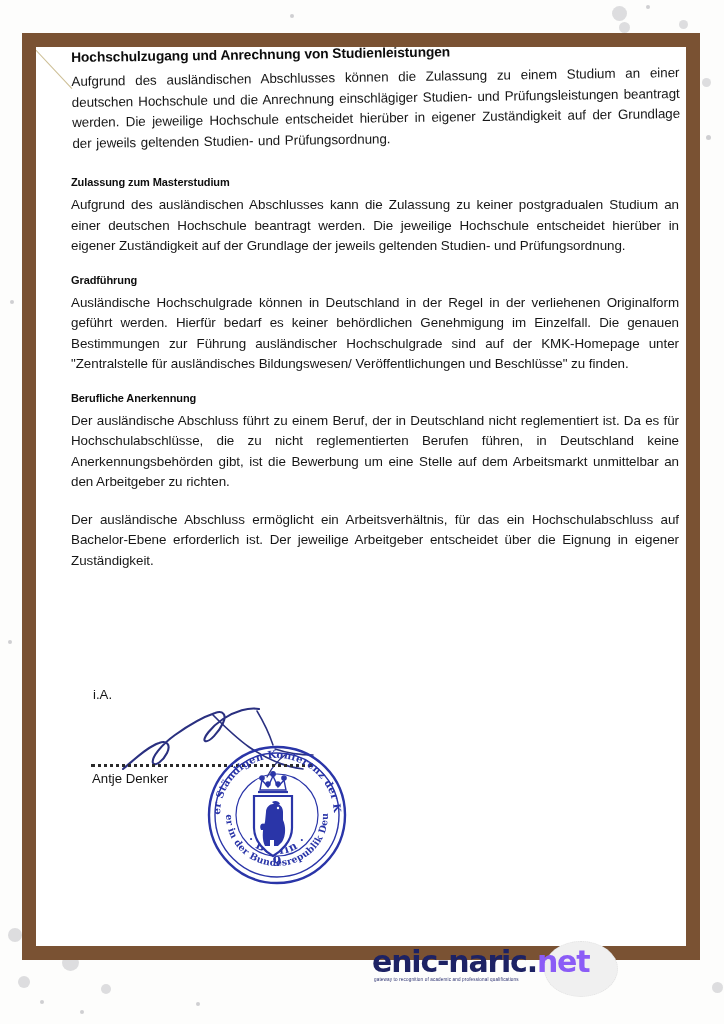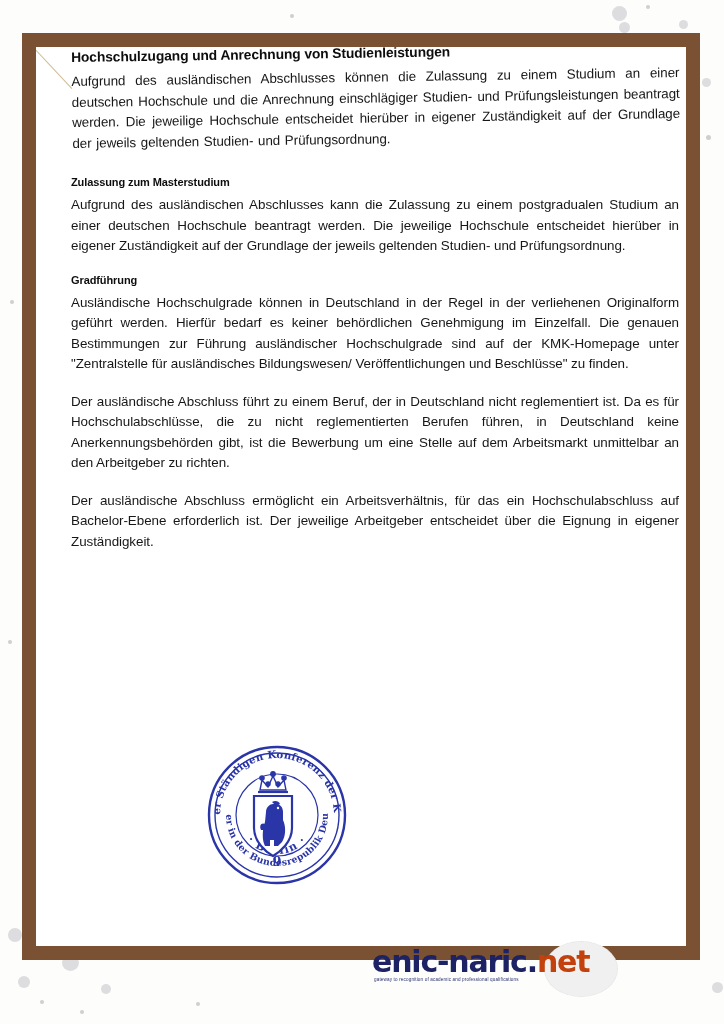--- a/index.html
+++ b/index.html
@@ -172,21 +172,21 @@
     left: 0;
     top: 0;
     font-family: "DejaVu Sans", sans-serif;
     font-size: 30px;
     font-weight: bold;
     letter-spacing: -1.2px;
     white-space: nowrap;
     line-height: 34px;
   }
   #logo-main { color: #1d2264; }
-  #logo-tld  { color: #c2410c; }
+  #logo-tld  { color: #8b5cf6; }
   #logo-tagline {
     position: absolute;
     left: 2px;
     top: 31px;
     font-size: 4.6px;
     color: #2b3070;
     letter-spacing: 0.15px;
     white-space: nowrap;
     transform: scaleY(1.15);
     transform-origin: left top;
@@ -229,38 +229,57 @@
 
     <div id="doc-content">
 
       <div class="section" id="section-hochschulzugang">
         <h2 class="sec-heading">Hochschulzugang und Anrechnung von Studienleistungen</h2>
         <p class="sec-body loose">Aufgrund des ausländischen Abschlusses können die Zulassung zu einem Studium an einer deutschen Hochschule und die Anrechnung einschlägiger Studien- und Prüfungsleistungen beantragt werden. Die jeweilige Hochschule entscheidet hierüber in eigener Zuständigkeit auf der Grundlage der jeweils geltenden Studien- und Prüfungsordnung.</p>
       </div>
 
       <div class="section" id="section-masterstudium">
         <h2 class="sec-heading">Zulassung zum Masterstudium</h2>
-        <p class="sec-body">Aufgrund des ausländischen Abschlusses kann die Zulassung zu einem postgradualen Studium an einer deutschen Hochschule beantragt werden. Die jeweilige Hochschule entscheidet hierüber in eigener Zuständigkeit auf der Grundlage der jeweils geltenden Studien- und Prüfungsordnung.</p>
+        <p class="sec-body">Aufgrund des ausländischen Abschlusses kann die Zulassung zu keiner postgradualen Studium an einer deutschen Hochschule beantragt werden. Die jeweilige Hochschule entscheidet hierüber in eigener Zuständigkeit auf der Grundlage der jeweils geltenden Studien- und Prüfungsordnung.</p>
       </div>
 
       <div class="section" id="section-gradfuehrung">
         <h2 class="sec-heading">Gradführung</h2>
         <p class="sec-body">Ausländische Hochschulgrade können in Deutschland in der Regel in der verliehenen Originalform geführt werden. Hierfür bedarf es keiner behördlichen Genehmigung im Einzelfall. Die genauen Bestimmungen zur Führung ausländischer Hochschulgrade sind auf der KMK-Homepage unter "Zentralstelle für ausländisches Bildungswesen/ Veröffentlichungen und Beschlüsse" zu finden.</p>
       </div>
 
       <div class="section" id="section-beruf">
+        <h2 class="sec-heading">Berufliche Anerkennung</h2>
         <p class="sec-body">Der ausländische Abschluss führt zu einem Beruf, der in Deutschland nicht reglementiert ist. Da es für Hochschulabschlüsse, die zu nicht reglementierten Berufen führen, in Deutschland keine Anerkennungsbehörden gibt, ist die Bewerbung um eine Stelle auf dem Arbeitsmarkt unmittelbar an den Arbeitgeber zu richten.</p>
       </div>
 
       <div class="section" id="section-beruf-2">
         <p class="sec-body loose">Der ausländische Abschluss ermöglicht ein Arbeitsverhältnis, für das ein Hochschulabschluss auf Bachelor-Ebene erforderlich ist. Der jeweilige Arbeitgeber entscheidet über die Eignung in eigener Zuständigkeit.</p>
       </div>
 
     </div>
 
+    <div id="signature-block">
+      <p id="signature-prefix">i.A.</p>
+
+      <svg id="signature-ink" viewBox="0 0 215 78" xmlns="http://www.w3.org/2000/svg">
+        <g fill="none" stroke="#2a3080" stroke-linecap="round" stroke-linejoin="round">
+          <path d="M6,66 C18,56 30,44 42,40 C50,37 54,42 50,50 C46,58 38,64 36,60 C34,55 44,42 58,32
+                   C72,22 86,14 98,10 C106,7 110,12 106,20 C102,29 92,40 88,38 C85,36 94,24 106,16
+                   C118,8 132,4 142,6" stroke-width="2.1"></path>
+          <path d="M96,12 C106,22 118,34 132,44 C148,55 168,64 186,66" stroke-width="1.7"></path>
+          <path d="M140,8 C146,18 152,30 156,42" stroke-width="1.5"></path>
+          <path d="M158,46 C170,50 182,52 196,52" stroke-width="1.5"></path>
+          <path d="M150,74 C154,66 160,58 168,52" stroke-width="1.2"></path>
+        </g>
+      </svg>
+
+      <div id="signature-line"></div>
+      <div id="signature-name">Antje Denker</div>
+    </div>
 
     <svg id="official-stamp" viewBox="0 0 146 146" xmlns="http://www.w3.org/2000/svg">
       <defs>
         <path id="arcTop" d="M 16,73 A 57,57 0 0 1 130,73"></path>
         <path id="arcBottom" d="M 22,73 A 51,51 0 0 0 124,73"></path>
         <path id="arcCity" d="M 34,73 A 39,39 0 0 0 112,73"></path>
       </defs>
       <g stroke="#2a35a8" fill="none">
         <circle cx="73" cy="73" r="68" stroke-width="2.4"></circle>
         <circle cx="73" cy="73" r="62" stroke-width="1.4"></circle>

